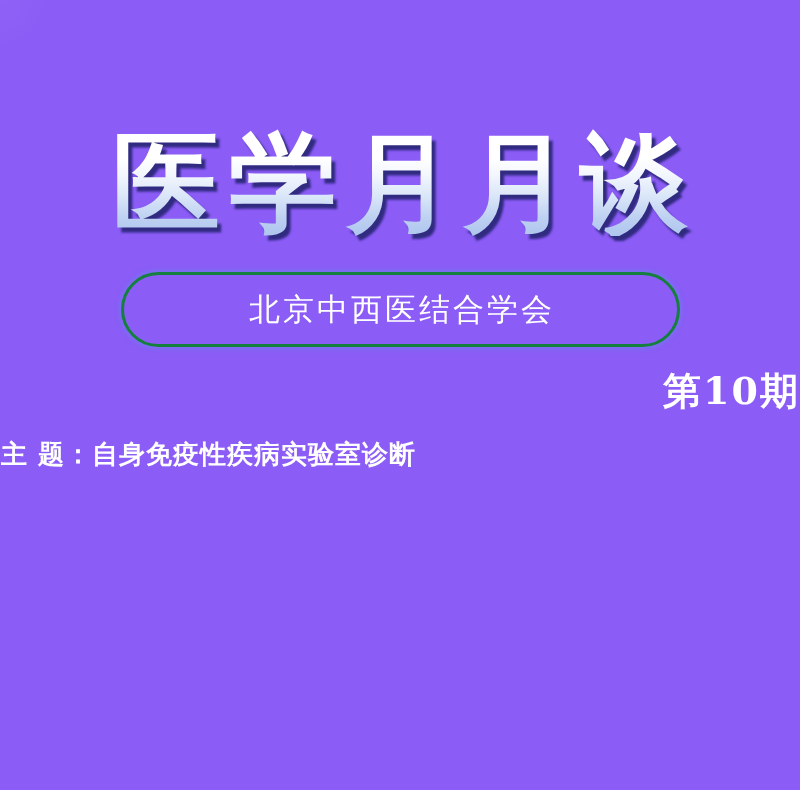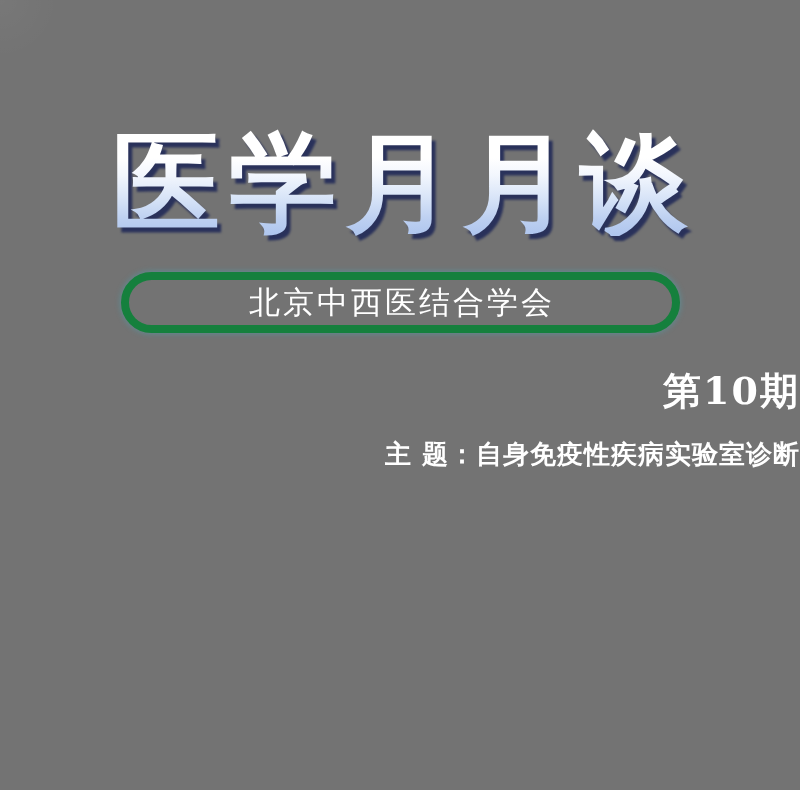--- a/index.html
+++ b/index.html
@@ -11,21 +11,21 @@
     width: 800px;
     height: 790px;
     overflow: hidden;
     font-family: "DejaVu Serif", "Liberation Serif", serif;
   }
 
   .poster {
     position: relative;
     width: 800px;
     height: 790px;
-    background: #737373;
+    background: #8b5cf6;
     box-sizing: border-box;
     overflow: hidden;
     text-decoration: underline;
   }
 
   
   .corner-wash {
     position: absolute;
     left: 0;
     top: 0;
@@ -65,23 +65,23 @@
     filter: drop-shadow(4px 5px 1px rgba(10, 22, 80, 0.70));
     white-space: nowrap;
   }
 
   
   .pill {
     position: absolute;
     left: 121px;
     top: 272px;
     width: 559px;
-    height: 61px;
+    height: 75px;
     box-sizing: border-box;
-    border: 8px solid #15803d;
+    border: 3px solid #15803d;
     border-radius: 999px;
     display: flex;
     align-items: center;
     justify-content: center;
     box-shadow: 0 0 6px rgba(43, 203, 230, 0.35);
   }
   .pill-text {
     font-family: "DejaVu Serif", "Liberation Serif", serif;
     font-size: 31px;
     line-height: 1;
@@ -110,21 +110,21 @@
     text-indent: 2px;
     white-space: nowrap;
   }
 
   
   .theme-wrap {
     position: absolute;
     left: 0;
     top: 440px;
     width: 800px;
-    text-align: right;
+    text-align: left;
   }
   .theme {
     display: inline-block;
     font-family: "DejaVu Serif", "Liberation Serif", serif;
     font-weight: 700;
     font-size: 26px;
     line-height: 1.15;
     color: #ffffff;
     letter-spacing: 1px;
     text-indent: 1px;

